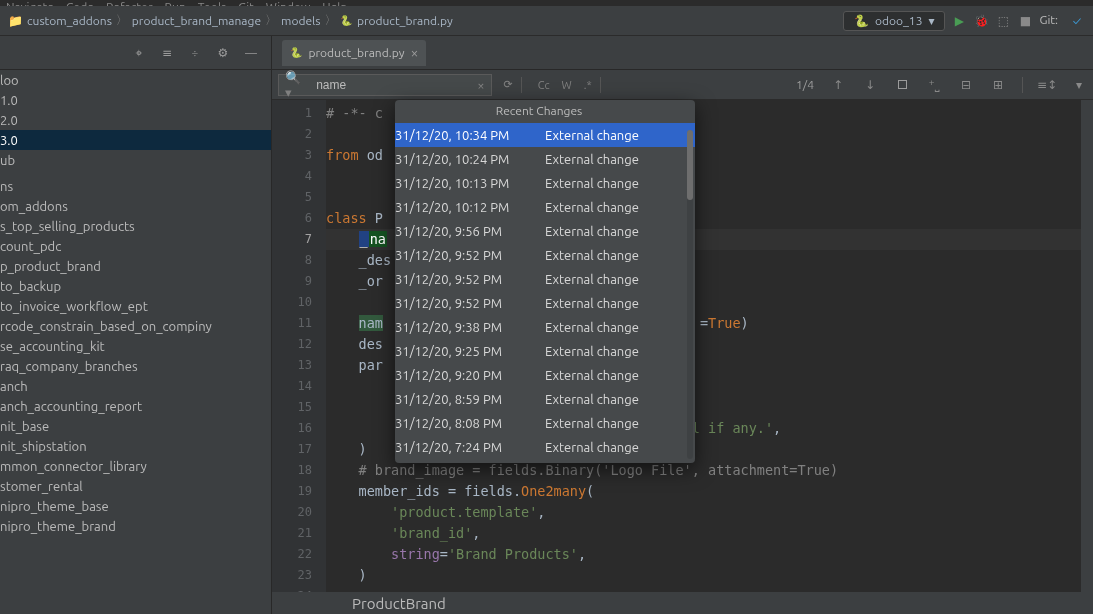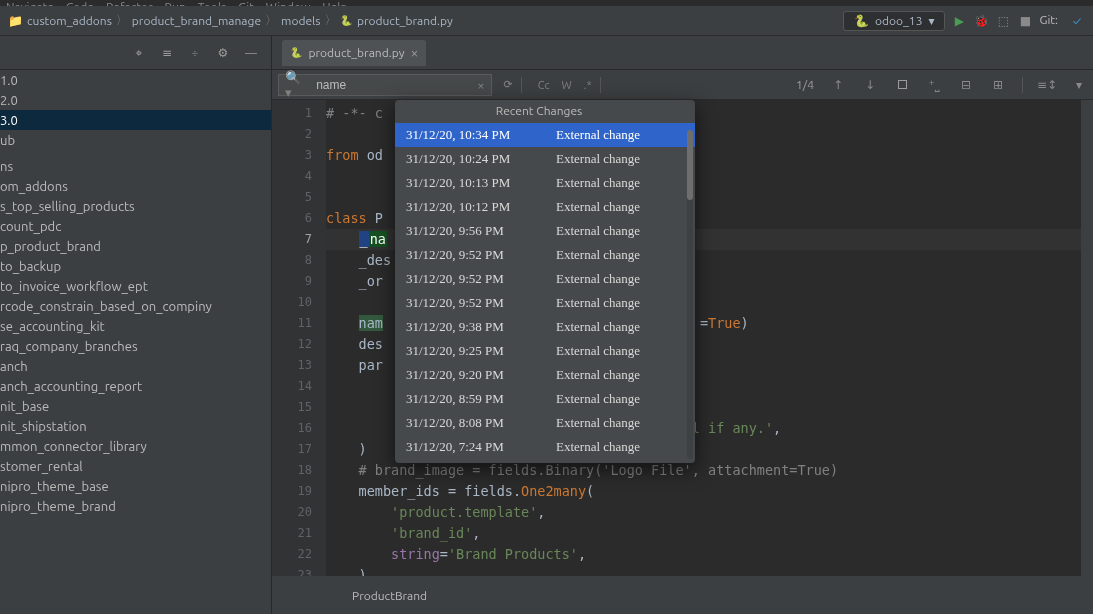--- a/index.html
+++ b/index.html
@@ -172,25 +172,25 @@
 .c-str { color: #6a8759; }
 .c-field { color: #cc7832; }
 .c-attr { color: #9876aa; }
 .hl { background: #32593d; }
 .hl-search { background: #214283; color:#fff; padding:0 1px; }
 .scrollbar-marks {
   width: 12px;
   background: #3c3f41;
 }
 .breadcrumb-bottom {
-  height: 38px;
+  height: 22px;
   background: #3c3f41;
   padding-left: 80px;
   color: #bbbbbb;
-  font-size: 12px;
+  font-size: 15px;
   display: flex;
   align-items: center;
 }
 
 .popup {
   position: absolute;
   left: 395px;
   top: 100px;
   width: 300px;
   background: #46494b;
@@ -201,25 +201,24 @@
 }
 .popup-title {
   text-align: center;
   color: #bbbbbb;
   font-size: 12px;
   padding: 4px 12px 6px 0;
 }
 .popup-list { max-height: 340px; overflow-y: auto; }
 .popup-row {
   display: flex;
-  padding: 2px 11px;
+  padding: 2px 0;
   font-size: 13px;
   color: #d8d8d8;
   line-height: 20px;
-  font-family: Liberation Serif, serif;
 }
 .popup-row.selected { background: #2f65ca; color: #fff; }
 .popup-row .ts { flex: 0 0 150px; }
 .popup-row .desc { flex: 1; }
 .popup-scroll {
   position: absolute; right: 2px; top: 30px; bottom: 4px; width: 6px; background: rgba(0,0,0,0.1); border-radius:3px;
 }
 .popup-thumb {
   position: absolute; top:0; width:6px; height:70px; background:#6e6e6e; border-radius:3px;
 }
@@ -284,20 +283,21 @@
       <span class="icon-py">🐍</span>
       <span>product_brand.py</span>
       <span class="close">×</span>
     </div>
   </div>
 </div>
 
 <div class="main">
 
   <div class="sidebar" id="sidebar">
+      <div class="sidebar-item">loo</div>
       <div class="sidebar-item">1.0</div>
       <div class="sidebar-item">2.0</div>
       <div class="sidebar-item selected">3.0</div>
       <div class="sidebar-item">ub</div>
       <div class="sidebar-item"></div>
       <div class="sidebar-item">ns</div>
       <div class="sidebar-item">om_addons</div>
       <div class="sidebar-item">s_top_selling_products</div>
       <div class="sidebar-item">count_pdc</div>
       <div class="sidebar-item">p_product_brand</div>

